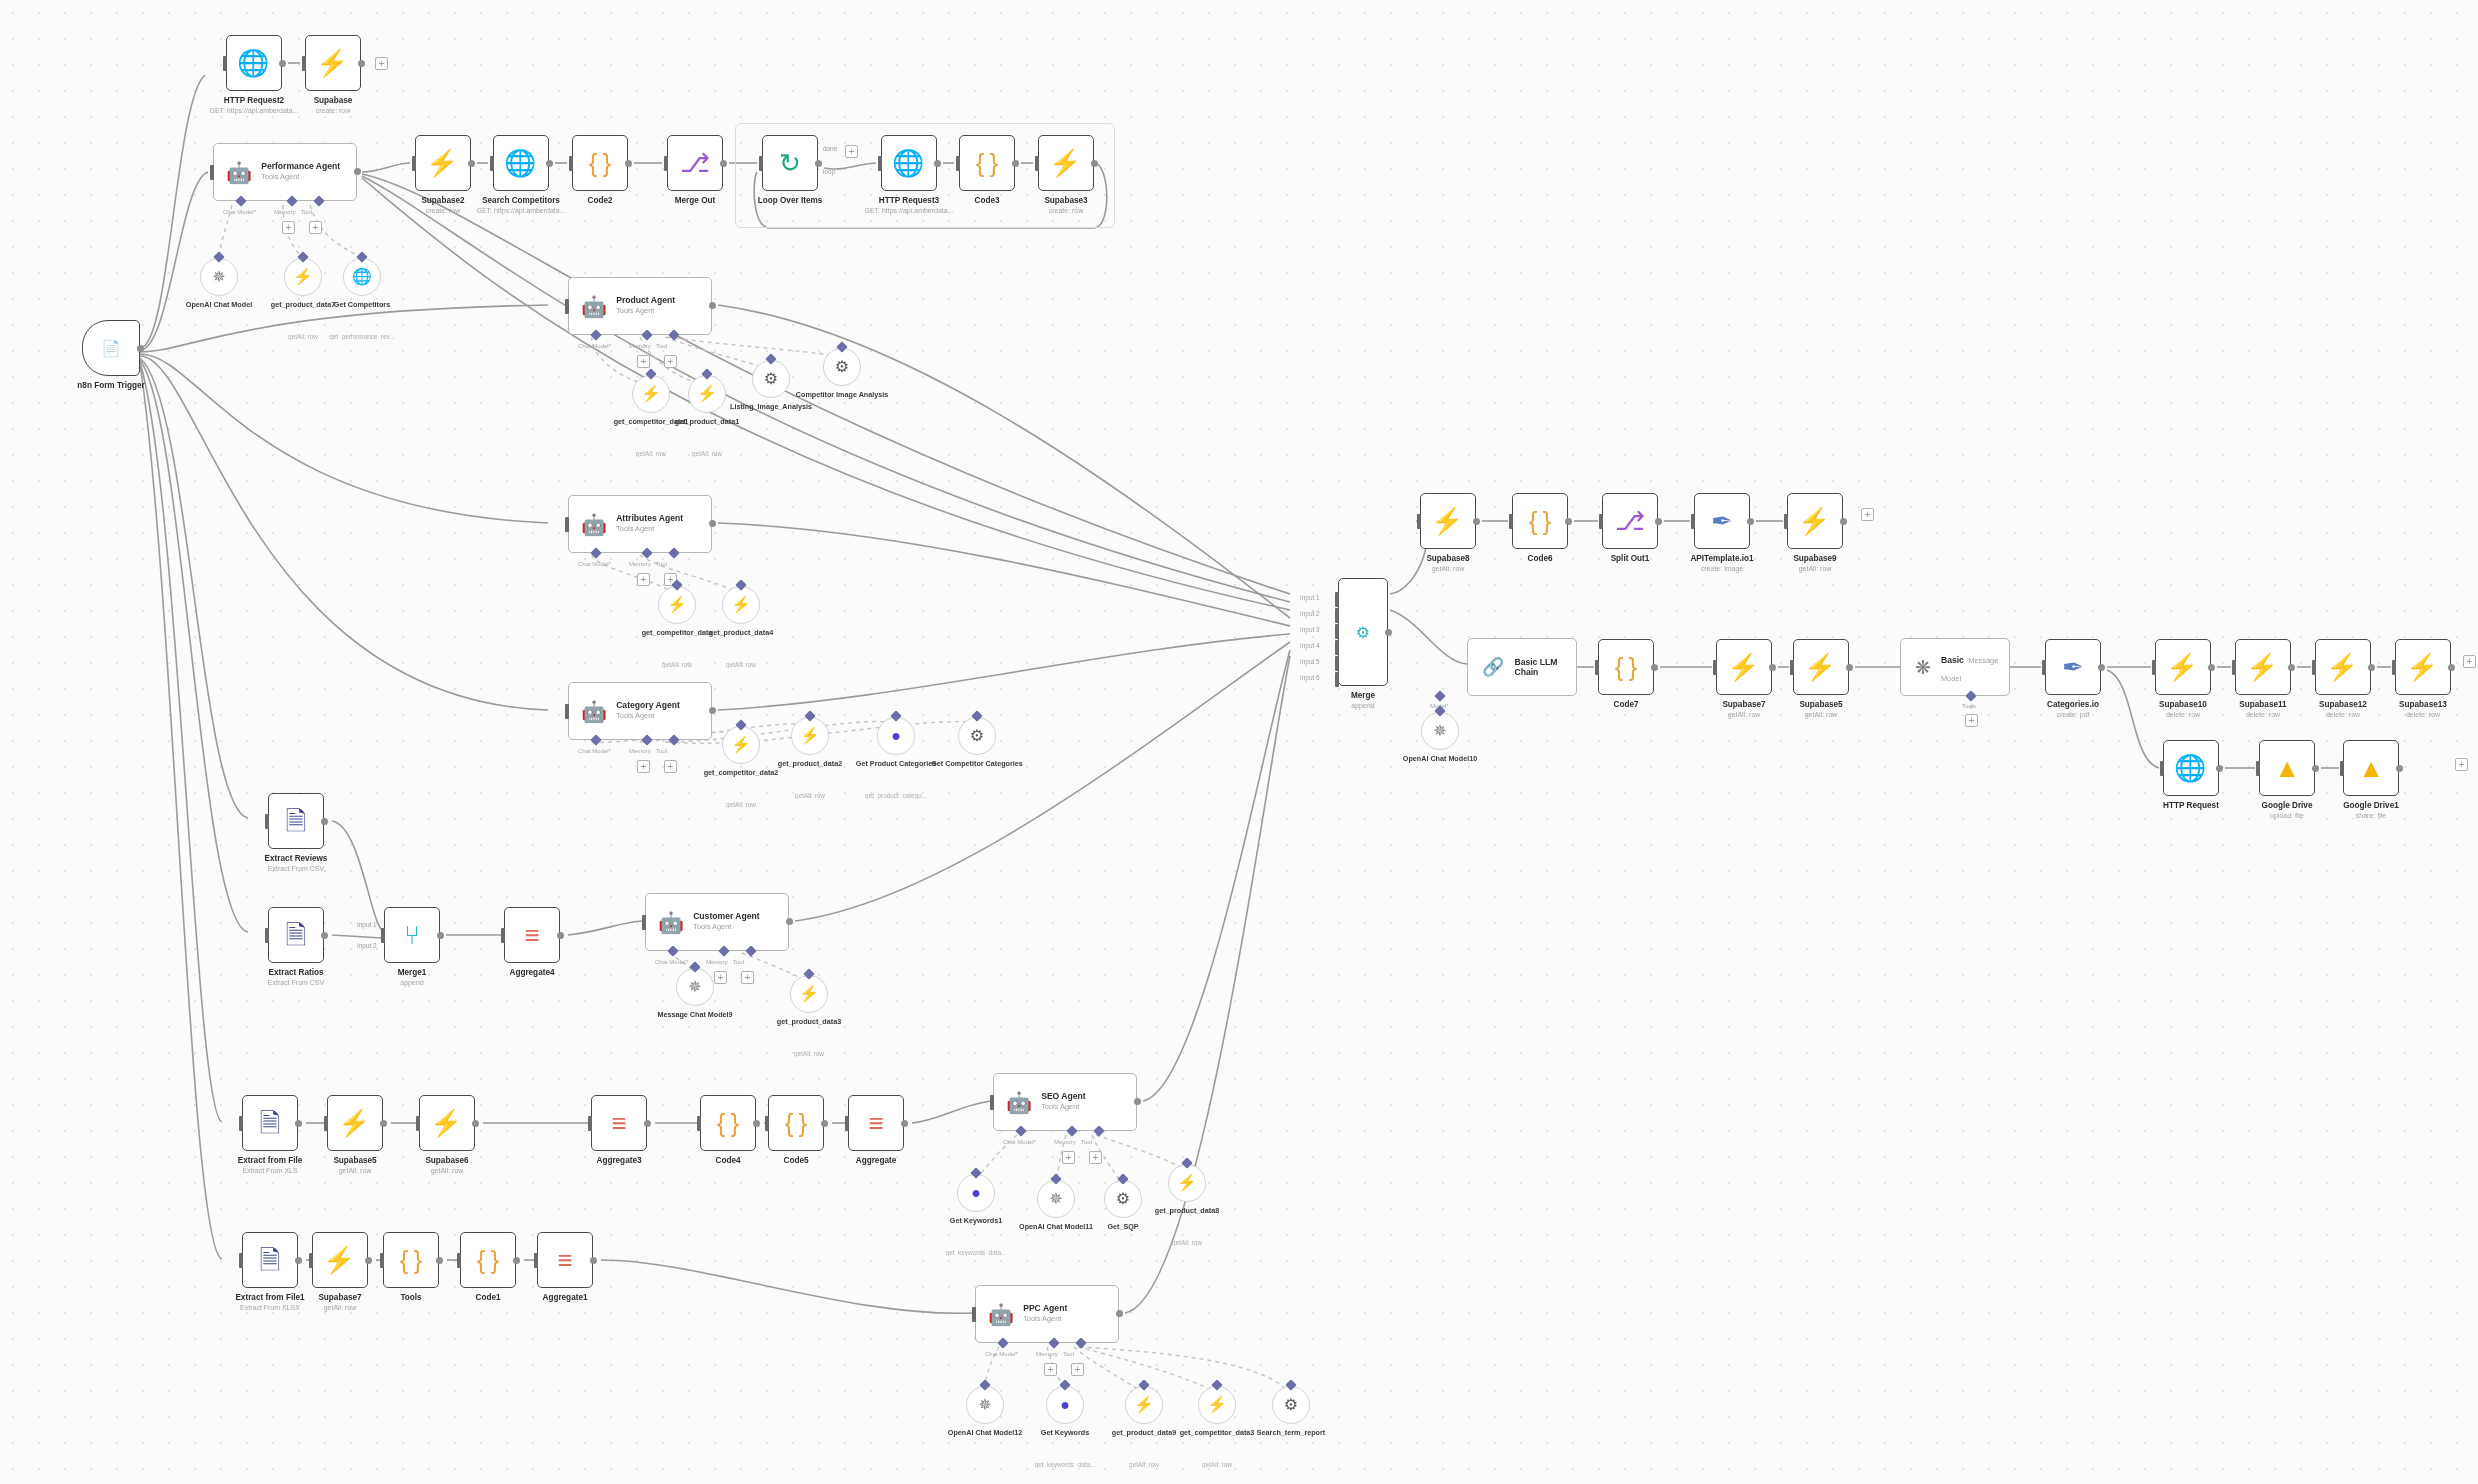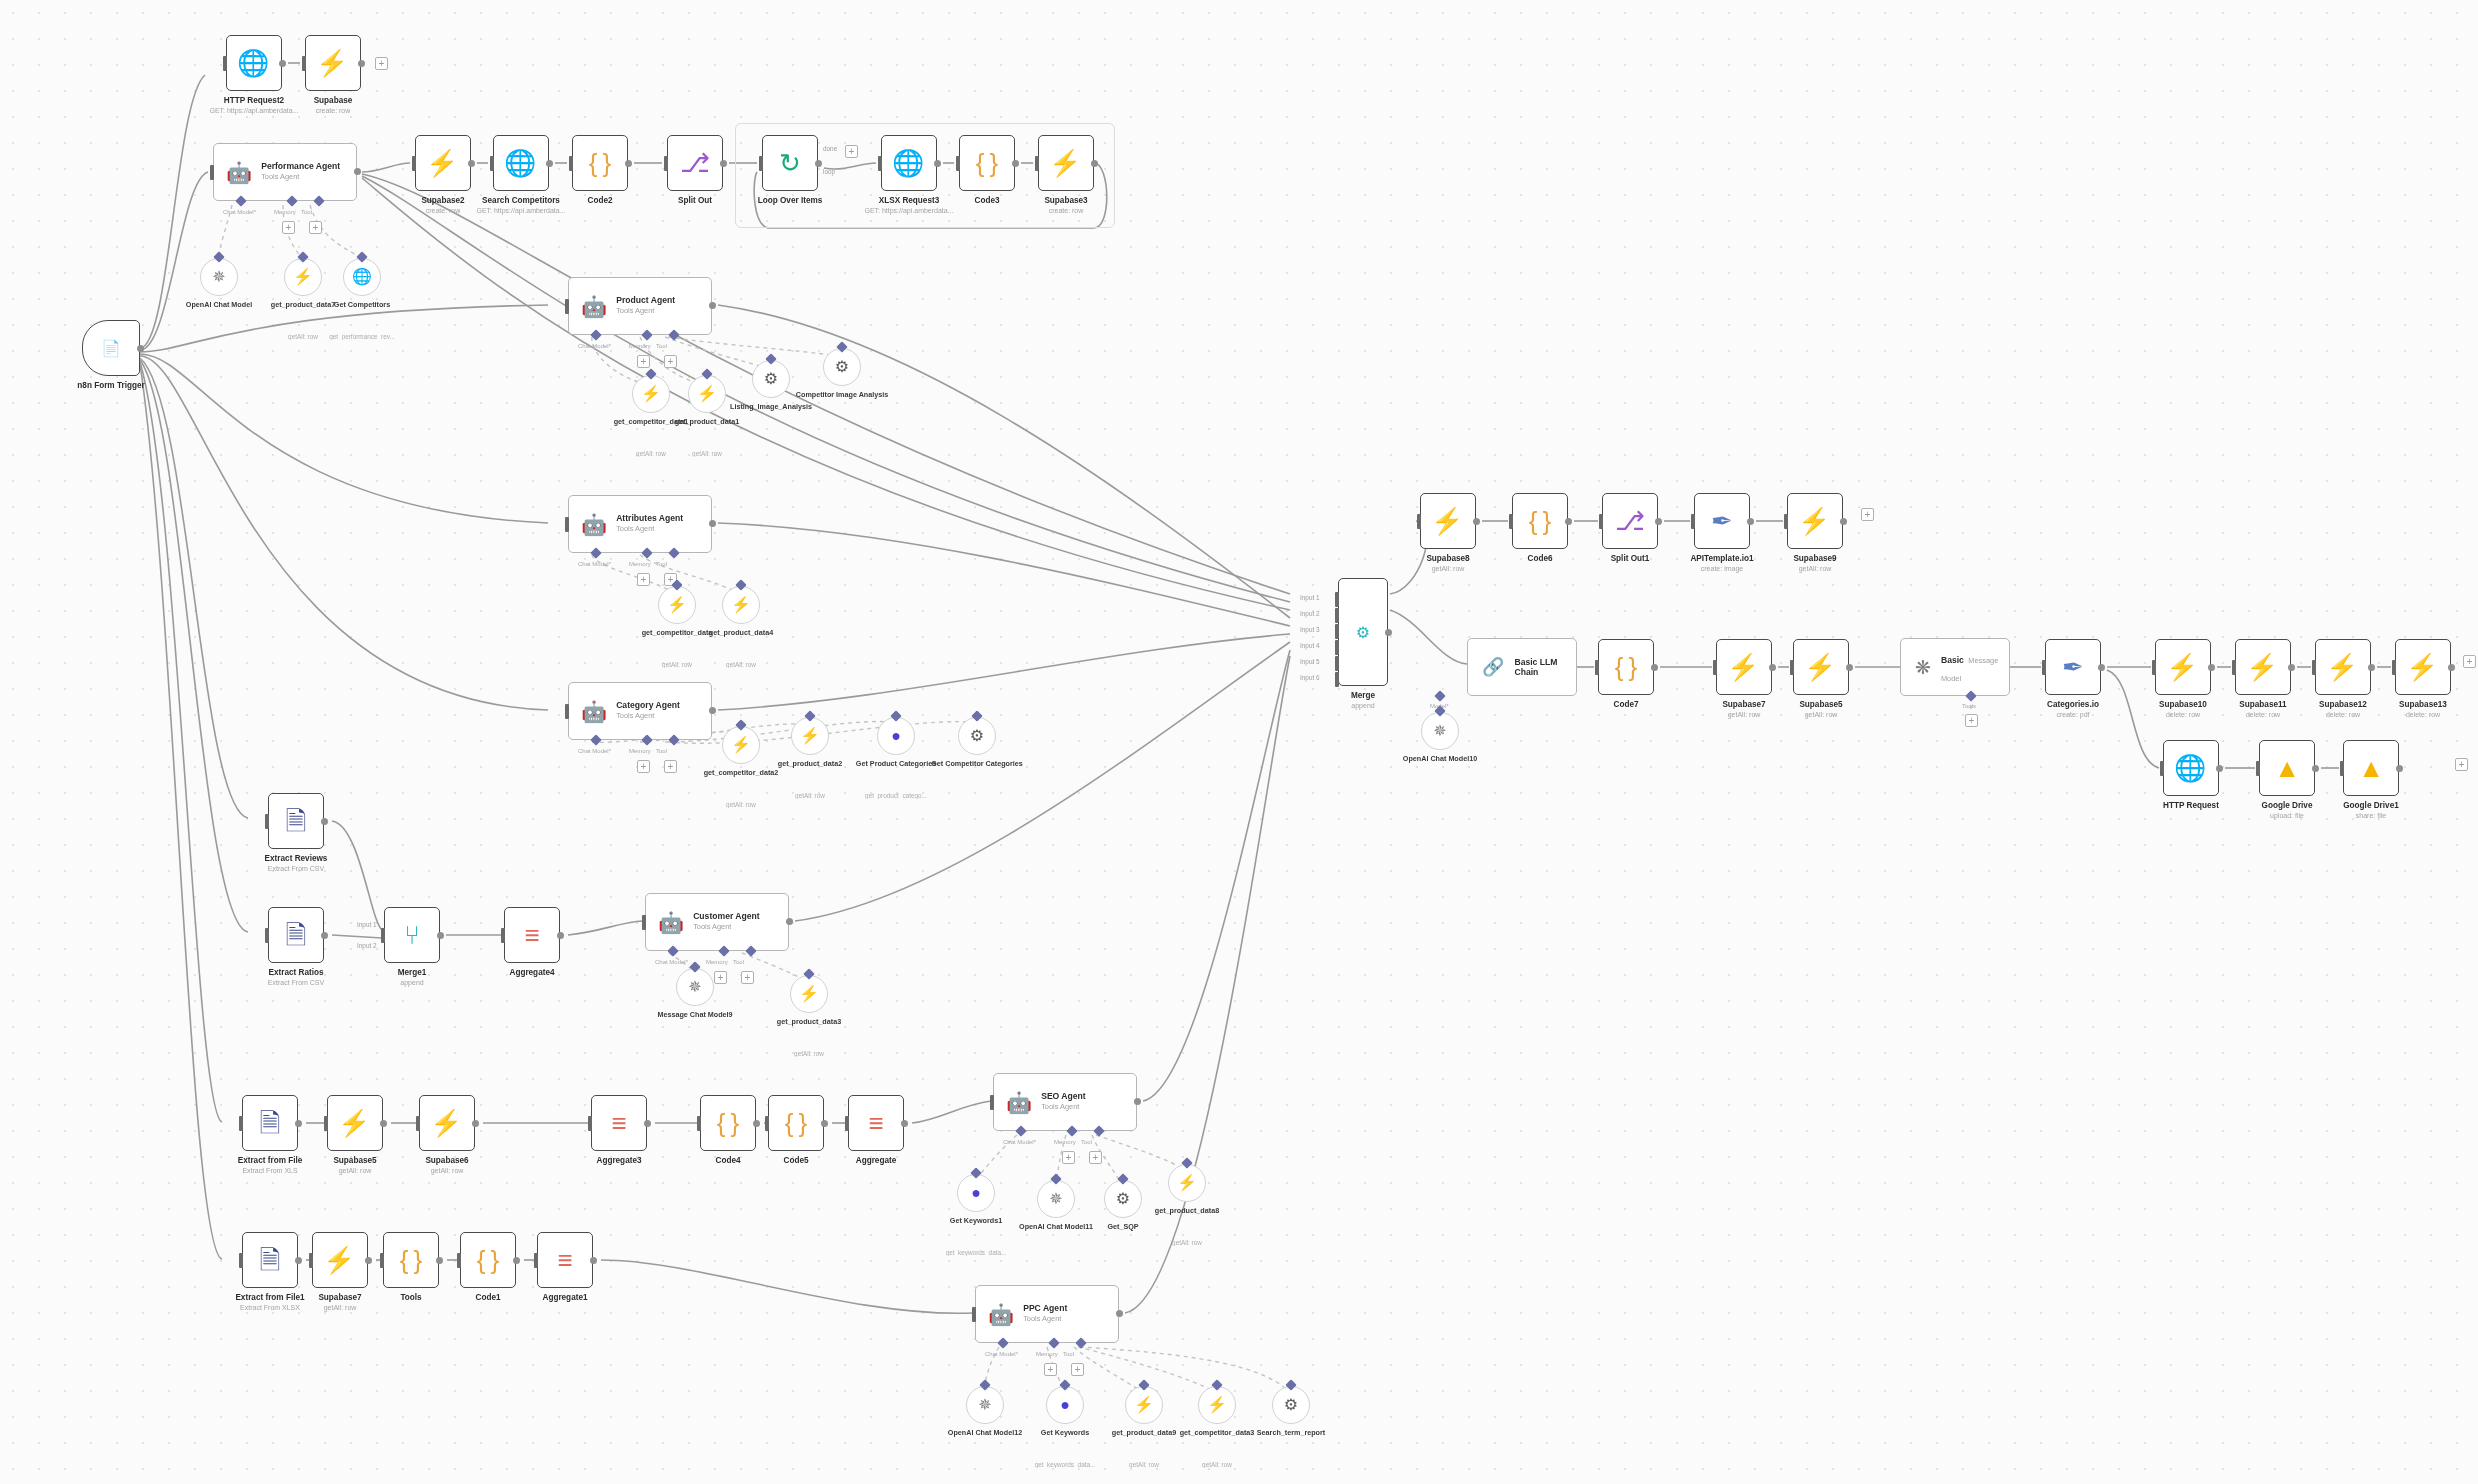--- a/index.html
+++ b/index.html
@@ -381,33 +381,33 @@
       <div class="port bar" style="left: 490px; top: 156px;"></div>
       <div class="port" style="left: 546px; top: 160px;"></div>
       <div class="node" style="left: 572px; top: 135px;">
         <span class="glyph i-code">{ }</span>
         <span class="node-label">Code2</span>
       </div>
       <div class="port bar" style="left: 569px; top: 156px;"></div>
       <div class="port" style="left: 625px; top: 160px;"></div>
       <div class="node" style="left: 667px; top: 135px;">
         <span class="glyph i-split">⎇</span>
-        <span class="node-label">Split Out</span>
+        <span class="node-label">Merge Out</span>
       </div>
       <div class="port bar" style="left: 664px; top: 156px;"></div>
       <div class="port" style="left: 720px; top: 160px;"></div>
       <div class="node" style="left: 762px; top: 135px;">
         <span class="glyph i-loop">↻</span>
         <span class="node-label">Loop Over Items</span>
       </div>
       <div class="port bar" style="left: 759px; top: 156px;"></div>
       <div class="port" style="left: 815px; top: 160px;"></div>
       <div class="node" style="left: 881px; top: 135px;">
         <span class="glyph i-http">🌐</span>
-        <span class="node-label">XLSX Request3</span>
+        <span class="node-label">HTTP Request3</span>
         <span class="node-sub">GET: https://api.amberdata...</span>
       </div>
       <div class="port bar" style="left: 878px; top: 156px;"></div>
       <div class="port" style="left: 934px; top: 160px;"></div>
       <div class="node" style="left: 959px; top: 135px;">
         <span class="glyph i-code">{ }</span>
         <span class="node-label">Code3</span>
       </div>
       <div class="port bar" style="left: 956px; top: 156px;"></div>
       <div class="port" style="left: 1012px; top: 160px;"></div>

